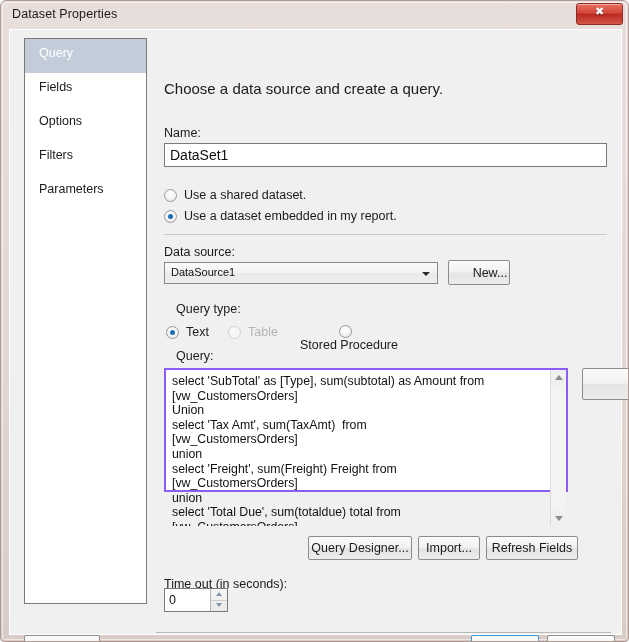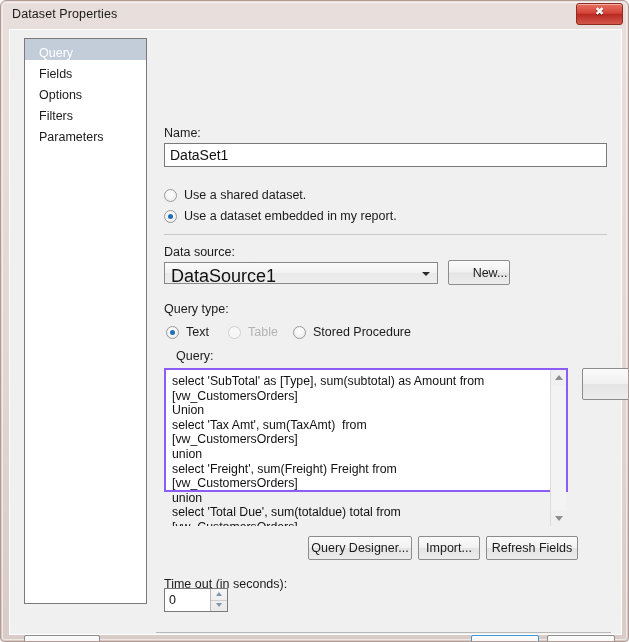--- a/index.html
+++ b/index.html
@@ -88,21 +88,21 @@
     left: 14px;
     top: 8px;
     width: 123px;
     height: 566px;
     background: #ffffff;
     border: 1px solid #7a7a7a;
     box-sizing: border-box;
   }
   .nav-item {
     position: relative;
-    height: 21px;
+    height: 34px;
     line-height: 28px;
     padding-left: 14px;
     font-size: 12.5px;
     color: #1b1b1b;
     cursor: pointer;
     box-sizing: border-box;
   }
   .nav-item.selected {
     background: #c3cdd9;
     color: #ffffff;
@@ -202,21 +202,21 @@
     height: 22px;
     border: 1px solid #888888;
     background: linear-gradient(to bottom, #fbfbfb 0%, #f2f2f2 48%, #e9e9e9 52%, #eeeeee 100%);
     box-sizing: border-box;
     cursor: pointer;
   }
   .combo-text {
     position: absolute;
     left: 6px;
     top: 3px;
-    font-size: 18px;
+    font-size: 11px;
     color: #111111;
     white-space: nowrap;
   }
   .combo-arrow {
     position: absolute;
     right: 7px;
     top: 9px;
     width: 0; height: 0;
     border-left: 4px solid transparent;
     border-right: 4px solid transparent;
@@ -410,20 +410,21 @@
       <div class="nav-item">
         <span>Filters</span>
       </div>
       <div class="nav-item">
         <span>Parameters</span>
       </div>
     </div>
 
     <div class="main">
 
+      <div class="heading">Choose a data source and create a query.</div>
 
       <div class="lbl" style="left:8px; top:88px;">Name:</div>
       <input class="textbox name-input" type="text" value="DataSet1" style="">
 
       <div class="radio-row" style="left:8px; top:150px;">
         <span class="radio"></span>
         <span class="radio-label">Use a shared dataset.</span>
       </div>
       <div class="radio-row" style="left:8px; top:171px;align-items:center;">
         <span class="radio checked"></span>
@@ -432,31 +433,31 @@
 
       <div class="hr" style="left:8px; top:196px; width:443px;"></div>
 
       <div class="lbl" style="left:8px; top:207px;">Data source:</div>
       <div class="combo">
         <span class="combo-text">DataSource1</span>
         <span class="combo-arrow"></span>
       </div>
       <button class="btn btn-new">New...</button>
 
-      <div class="lbl" style="left:8px; top:264px;">Query type:</div>
+      <div class="lbl" style="left:20px; top:264px;">Query type:</div>
 
       <div class="radio-row" style="left:10px; top:287px;">
         <span class="radio checked"></span>
         <span class="radio-label">Text</span>
       </div>
       <div class="radio-row" style="left:72px; top:287px;">
         <span class="radio disabled"></span>
         <span class="radio-label disabled">Table</span>
       </div>
-      <div class="radio-row" style="left:137px; top:287px;">
+      <div class="radio-row" style="left:137px; top:287px;flex-direction:column;">
         <span class="radio"></span>
         <span class="radio-label">Stored Procedure</span>
       </div>
 
       <div class="lbl" style="left:20px; top:311px;">Query:</div>
 
       <div class="query-wrap">
         <textarea class="query-text" spellcheck="false" style="">select 'SubTotal' as [Type], sum(subtotal) as Amount from
 [vw_CustomersOrders]
 Union

